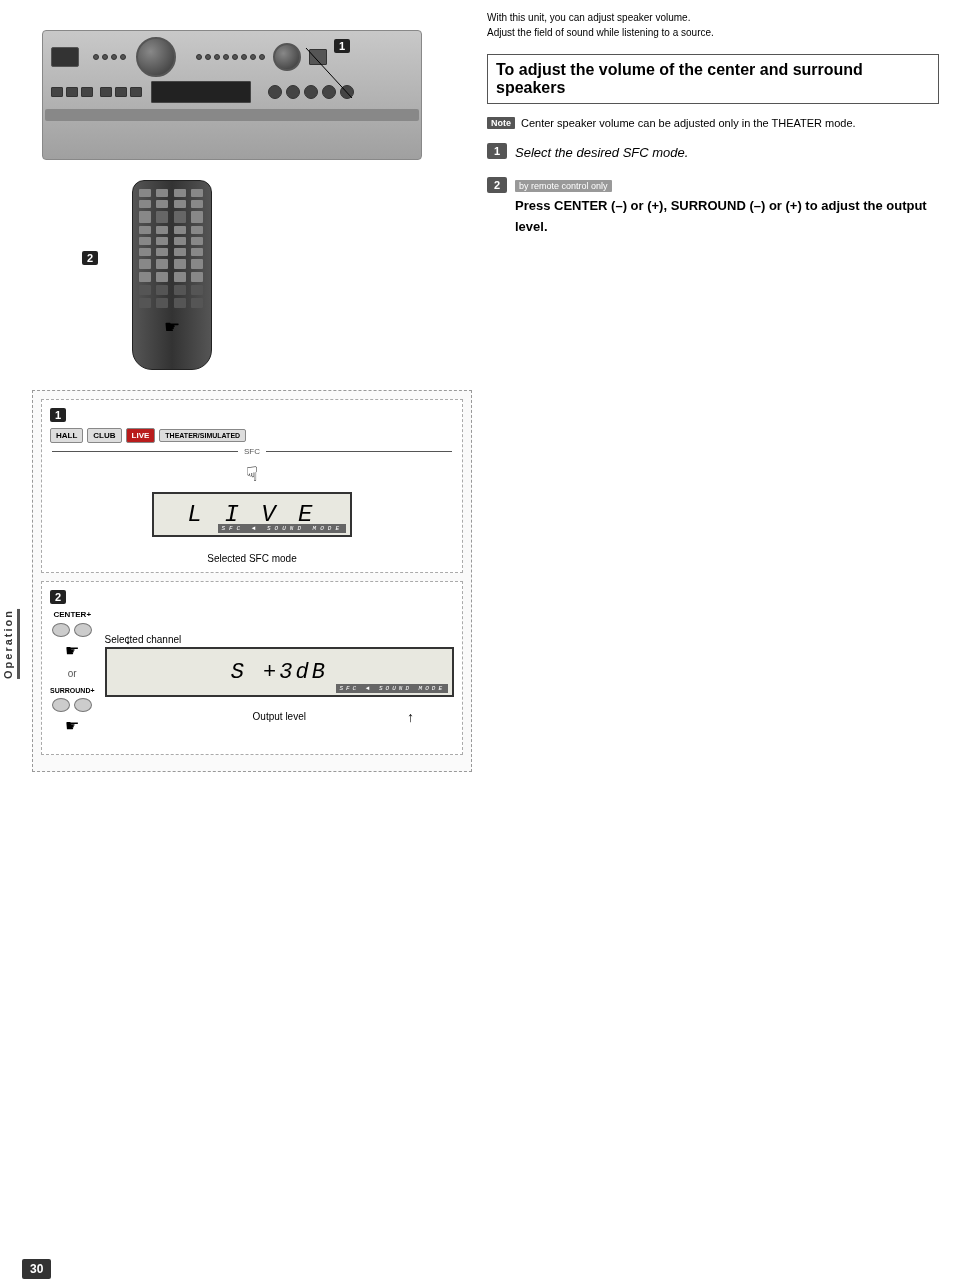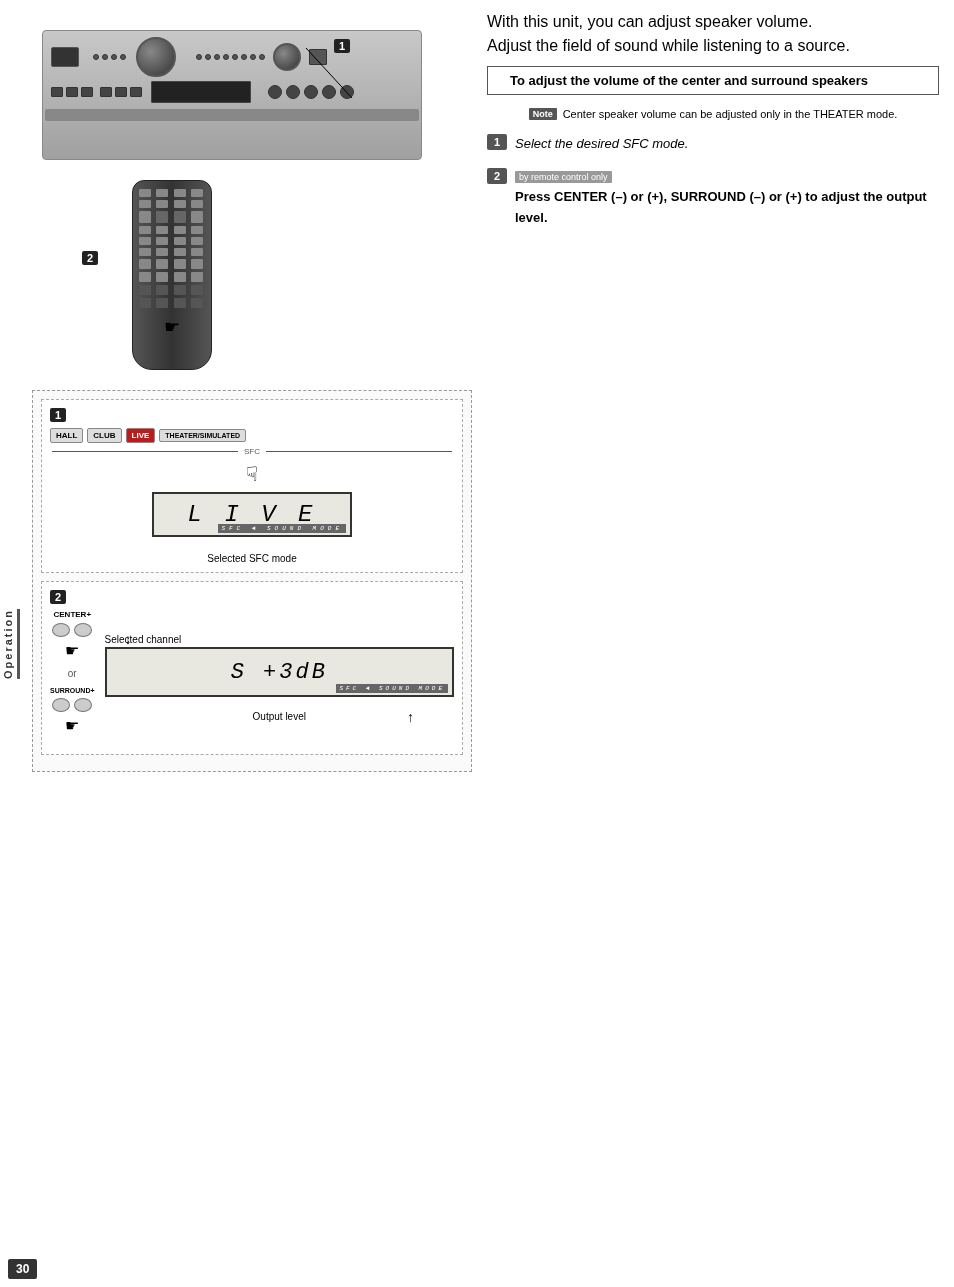--- a/index.html
+++ b/index.html
@@ -348,37 +348,36 @@
     .subtitle-banner {
       background: #888;
       color: #fff;
       padding: 4px 8px;
       font-size: 11px;
       font-weight: bold;
       margin-bottom: 10px;
       border-radius: 2px;
     }
     .description-text {
-      font-size: 16px;
+      font-size: 10px;
       line-height: 1.5;
-      margin-bottom: 8px;
+      margin-bottom: 14px;
     }
     .instruction-box {
       border: 1px solid #555;
-      padding: 6px 22px;
+      padding: 6px 8px;
       margin-bottom: 12px;
-      font-size: 13px;
+      font-size: 16px;
       font-weight: bold;
     }
     .note-box {
       display: flex;
       align-items: flex-start;
       gap: 6px;
       margin-bottom: 12px;
-      justify-content: center;
     }
     .note-badge {
       background: #555;
       color: #fff;
       font-size: 9px;
       font-weight: bold;
       padding: 1px 4px;
       border-radius: 1px;
       white-space: nowrap;
       margin-top: 1px;
@@ -421,21 +420,21 @@
     .step-text-bold {
       font-size: 13px;
       font-weight: bold;
       line-height: 1.6;
     }
 
     
     .page-footer {
       position: absolute;
       bottom: 8px;
-      left: 8px;
+      left: 22px;
       display: flex;
       align-items: flex-end;
       gap: 6px;
     }
     .page-num-box {
       background: #333;
       color: #fff;
       font-weight: bold;
       font-size: 12px;
       padding: 3px 8px;

